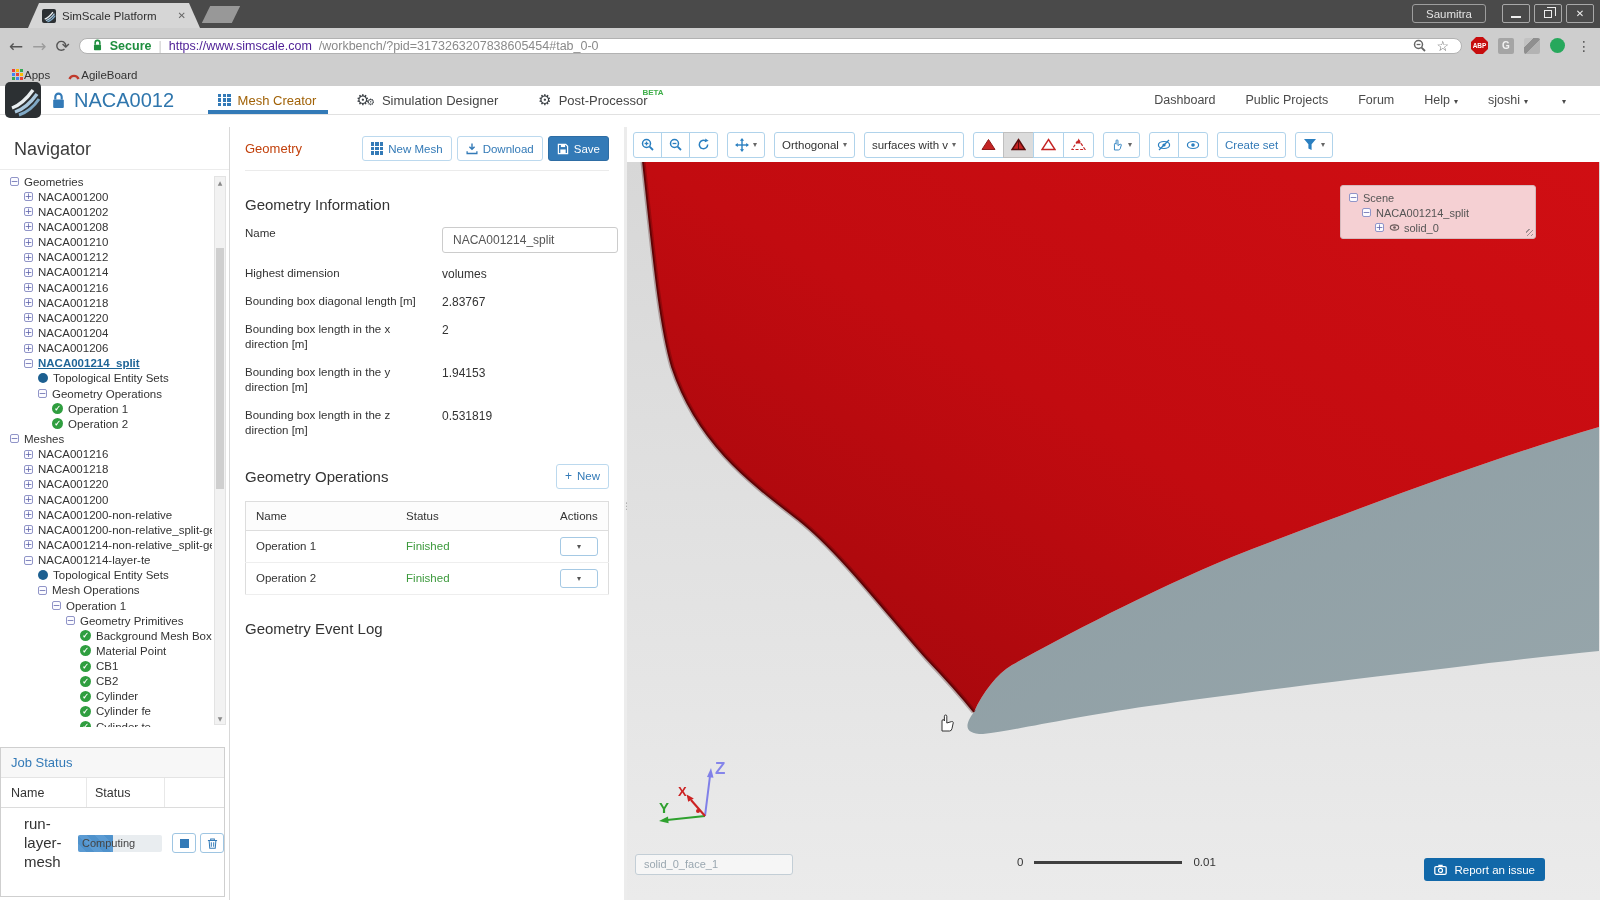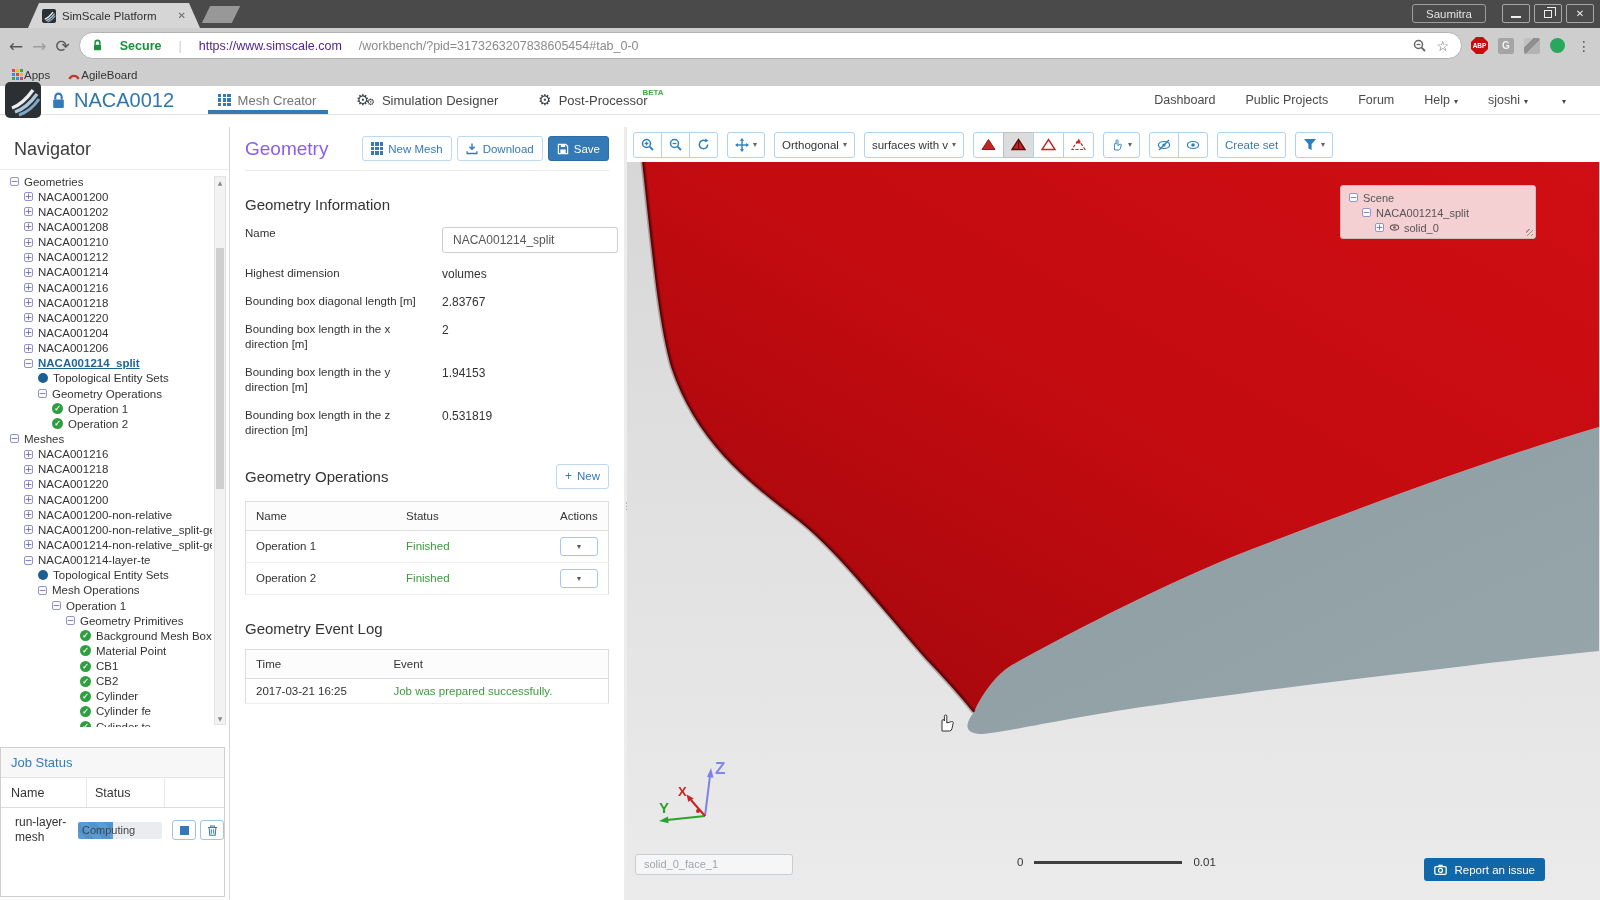--- a/index.html
+++ b/index.html
@@ -19,21 +19,21 @@
        color:#e3e3e3;font-size:11.5px;display:flex;align-items:center;padding:0 13px}
   .winbtns{position:absolute;right:6px;top:4px;display:flex;gap:4px}
   .winbtn{width:28px;height:19px;border:1px solid #a8a8a8;border-radius:2px;display:flex;align-items:center;justify-content:center;color:#eee;font-size:10px}
   .min-glyph{width:10px;border-bottom:2px solid #eee;margin-top:6px}
   .restore-glyph{width:8px;height:8px;border:1.4px solid #eee;position:relative}
   .restore-glyph::before{content:'';position:absolute;left:2px;top:-4px;width:8px;height:8px;border:1.4px solid #eee;border-bottom:none;border-left:none}
 
   .btoolbar{height:35px;background:#cecece;display:flex;align-items:center;padding:0 9px;gap:9px}
   .nav-arrow{font-size:17px;color:#555}
   .nav-arrow.disabled{color:#9c9c9c}
-  .urlbar{flex:1;height:27px;background:#fff;border:1px solid #b2b2b2;border-radius:14px;display:flex;align-items:center;padding:0 12px;gap:17px;font-size:12.5px}
+  .urlbar{flex:1;height:16px;background:#fff;border:1px solid #b2b2b2;border-radius:14px;display:flex;align-items:center;padding:0 12px;gap:7px;font-size:12.5px}
   .secure{color:#1e8e3e;font-weight:bold}
   .url-sep{color:#ccc}
   .url-origin{color:#4c1d95}
   .url-path{color:#8a8a8a;flex:1;white-space:nowrap;overflow:hidden}
   .urlbar-icons{display:flex;gap:10px;align-items:center;color:#666}
   .ext-icons{display:flex;gap:10px;align-items:center}
   .abp{width:17px;height:17px;background:#c70d0e;color:#fff;font-size:6.5px;font-weight:bold;display:flex;align-items:center;justify-content:center;
        clip-path:polygon(30% 0,70% 0,100% 30%,100% 70%,70% 100%,30% 100%,0 70%,0 30%)}
   .ext-g{width:16px;height:16px;background:#a5a5a5;border-radius:2px;color:#f2f2f2;font-size:10px;font-weight:bold;display:flex;align-items:center;justify-content:center}
   .ext-mosaic{width:16px;height:16px;border-radius:2px;background:linear-gradient(135deg,#c2c2c2 30%,#8f8f8f 30%,#8f8f8f 55%,#b3b3b3 55%)}
@@ -45,21 +45,21 @@
   .apps-grid{display:grid;grid-template-columns:repeat(3,3px);grid-gap:1px}
   .apps-grid span{width:3px;height:3px}
 
   
   .app-header{height:29px;background:#fff;border-bottom:1px solid #e1e1e1;display:flex;align-items:center}
   .logo{margin-left:5px}
   .project{display:flex;align-items:center;gap:8px;margin-left:10px}
   .project-name{font-size:20px;color:#2f76ad}
   .htabs{display:flex;gap:36px;margin-left:42px;height:100%;align-items:center}
   .htab{display:flex;align-items:center;gap:7px;font-size:13px;color:#454545;height:100%;position:relative;padding:0 2px}
-  .htab.active{color:#737373}
+  .htab.active{color:#a16207}
   .htab.active::after{content:'';position:absolute;left:-8px;right:-10px;bottom:0;height:4px;background:#337ab7}
   .beta-badge{position:absolute;top:2px;right:-14px;font-size:8px;font-weight:bold;color:#3fae49}
   .gear{font-size:15px;color:#3c4146}
   .header-nav{margin-left:auto;display:flex;gap:30px;align-items:center;padding-right:34px;font-size:12.5px;color:#4a4a4a}
   .hcaret{font-size:8px;margin-left:4px;color:#4a4a4a}
   .grid-icon-9{display:grid;grid-template-columns:repeat(3,3.4px);grid-gap:1.2px}
   .grid-icon-9 span{width:3.4px;height:3.4px;background:currentColor}
 
   
   .main{position:absolute;top:127px;left:0;right:0;bottom:0;display:flex}
@@ -79,32 +79,32 @@
   .nav-sb .sb-up{top:2px}.nav-sb .sb-down{bottom:2px}
   .nav-sb .sb-thumb{position:absolute;left:1px;right:1px;top:13%;height:44%;background:#cfcfcf}
 
   
   .job-status{position:absolute;left:0;right:4px;bottom:3px;height:150px;border:1px solid #cfcfcf;background:#fff}
   .js-header{padding:7px 10px;color:#337ab7;font-size:13px;background:#f7f7f7;border-bottom:1px solid #e4e4e4}
   .js-thead{display:flex;align-items:center;height:30px;border-bottom:1px solid #dcdcdc;font-size:12.5px}
   .js-thead .c1{width:86px;padding-left:10px;border-right:1px solid #e8e8e8;height:100%;display:flex;align-items:center}
   .js-thead .c2{width:78px;padding-left:8px;border-right:1px solid #e8e8e8;height:100%;display:flex;align-items:center}
   .js-row{display:flex;align-items:center;padding:7px 0}
-  .js-name{width:86px;padding-left:14px;font-size:12px;line-height:1.25}
+  .js-name{width:86px;padding-left:23px;font-size:15px;line-height:1.25}
   .progress{width:84px;height:17px;background:#e9edf0;border-radius:2px;position:relative;overflow:hidden;flex:none}
   .progress .fill{position:absolute;left:0;top:0;bottom:0;background:repeating-linear-gradient(45deg,#5b9bd3,#5b9bd3 6px,#4f92cc 6px,#4f92cc 12px)}
   .progress .plabel{position:absolute;left:4px;top:2px;font-size:11px;color:#444}
   .js-actions{display:flex;gap:4px;margin-left:10px}
   .js-btn{width:24px;height:20px;border:1px solid #9ec5e2;border-radius:3px;background:#fff;display:flex;align-items:center;justify-content:center}
   .stop-sq{width:9px;height:9px;background:#337ab7}
 
   
   .geometry-panel{width:394px;flex:none;background:#fff;padding:0 15px;position:relative;overflow:hidden}
   .g-title-row{display:flex;align-items:center;gap:5px;height:44px;border-bottom:1px solid #ebebeb}
-  .g-title{font-size:19px;color:#8b5cf6;margin-right:auto}
+  .g-title{font-size:13px;color:#c2410c;margin-right:auto}
   .btn{height:25px;font-size:11.5px;border-radius:3px;display:inline-flex;align-items:center;gap:5px;padding:0 8px;font-family:inherit}
   .btn-outline{border:1px solid #bcd9ee;color:#337ab7;background:#fff}
   .btn-primary{border:1px solid #2e6da4;background:#337ab7;color:#fff}
   .section-title{font-size:15px;font-weight:normal;color:#333;margin-top:25px}
   .info-fields{margin-top:2px}
   .info-row{display:flex;margin-top:13px}
   .info-label{width:197px;padding-right:10px;font-size:11.5px;line-height:1.3;color:#333;flex:none}
   .info-value{font-size:12px;color:#333;padding-top:1px}
   .name-input{width:176px;height:26px;border:1px solid #ccc;border-radius:3px;padding:0 10px;font-size:12px;color:#555;font-family:inherit}
   .sec-head{display:flex;align-items:center;margin-top:26px}
@@ -551,34 +551,20 @@
           </tr>
           <tr>
             <td>Operation 2</td>
             <td class="status-ok">Finished</td>
             <td><button class="row-dd glyph">▾</button></td>
           </tr>
         </tbody>
     </table>
 
     <div class="section-title">Geometry Event Log</div>
-    <table class="gtable">
-      <thead>
-          <tr>
-        <th style="width:38%">Time</th>
-        <th>Event</th>
-      </tr>
-        </thead>
-      <tbody id="log-rows">
-          <tr>
-            <td style="width: 110px;">2017-03-21 16:25</td>
-            <td class="status-ok">Job was prepared successfully.</td>
-          </tr>
-        </tbody>
-    </table>
   </div>
 
   <div class="panel-divider"></div>
 
   <div class="viewport">
     <div class="vp-toolbar">
       <div class="vgroup">
         <button class="vbtn">
             <svg width="13" height="13" viewBox="0 0 13 13">
               <circle cx="5.5" cy="5.5" r="4" fill="none" stroke="currentColor" stroke-width="1.5"></circle>

